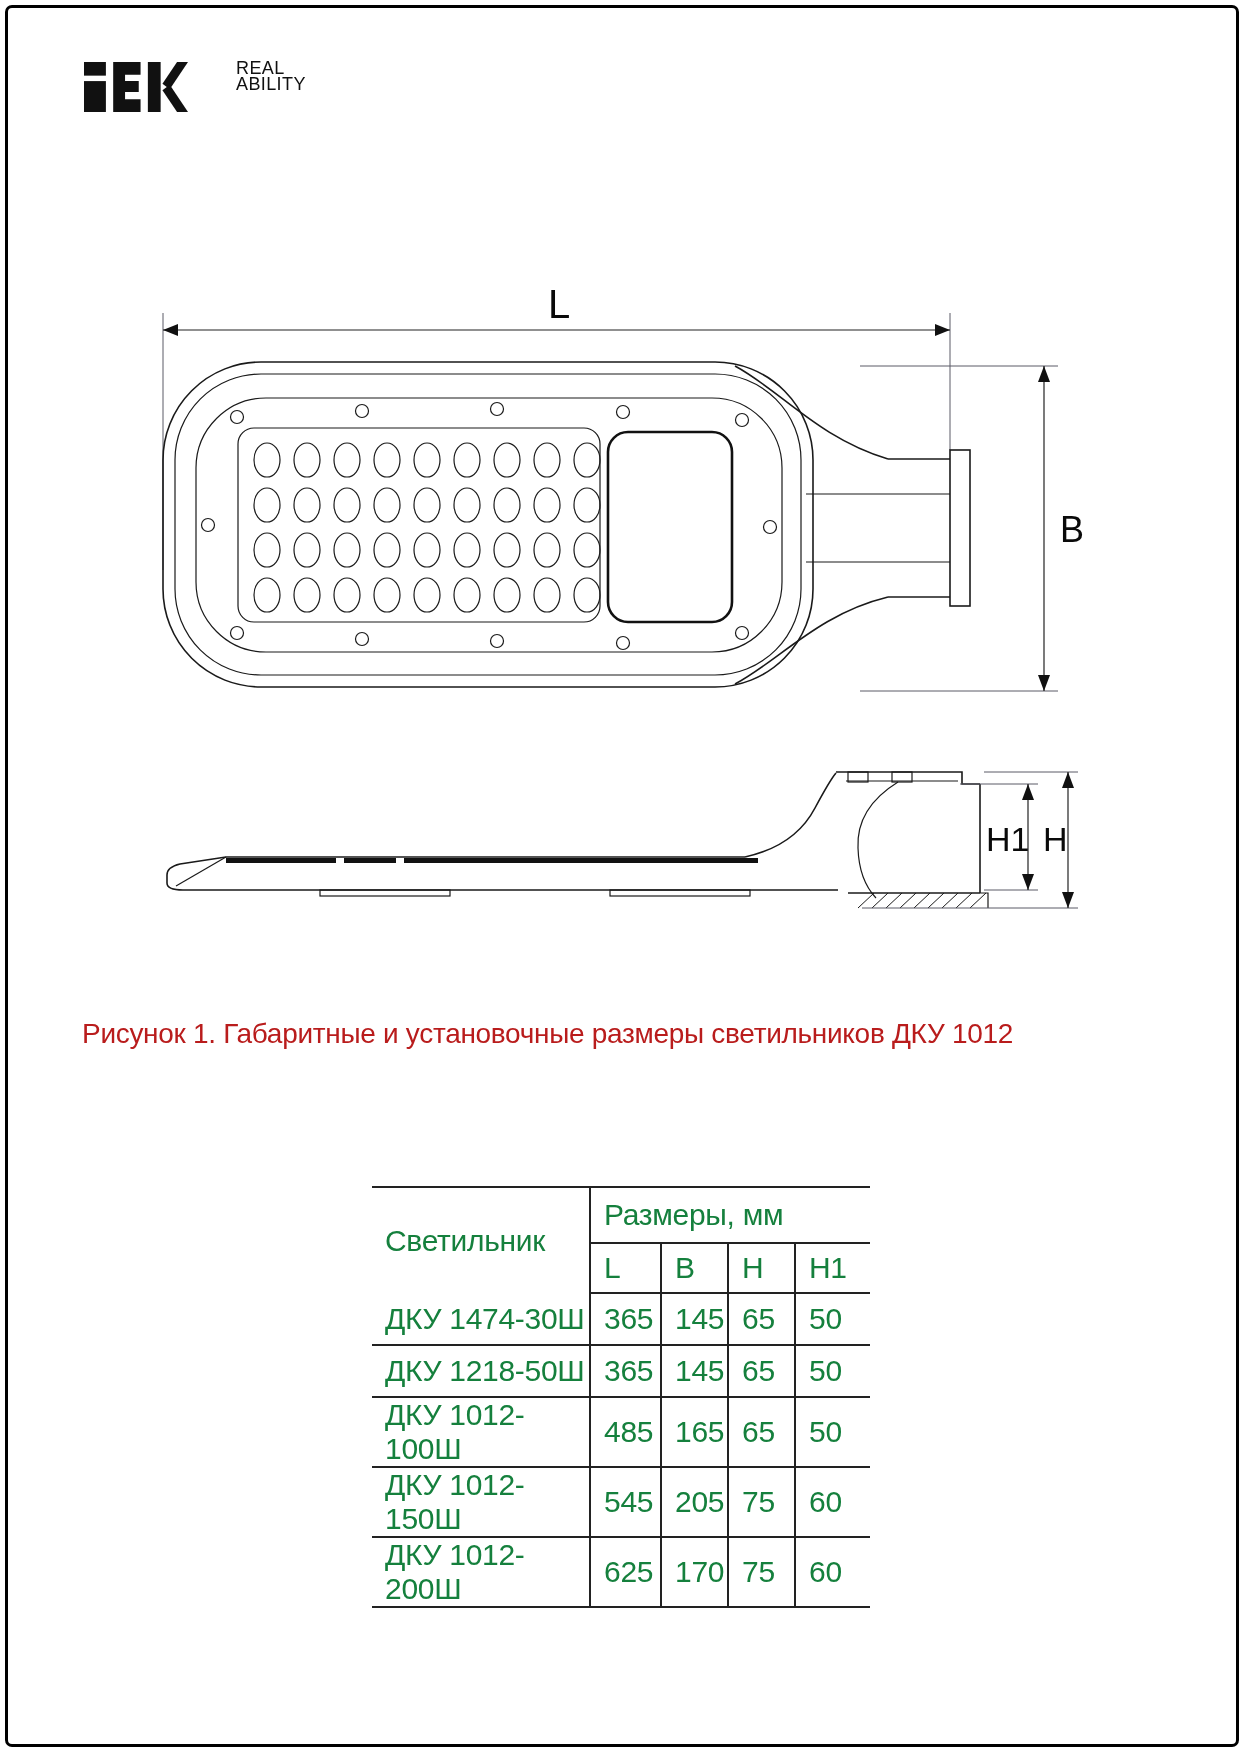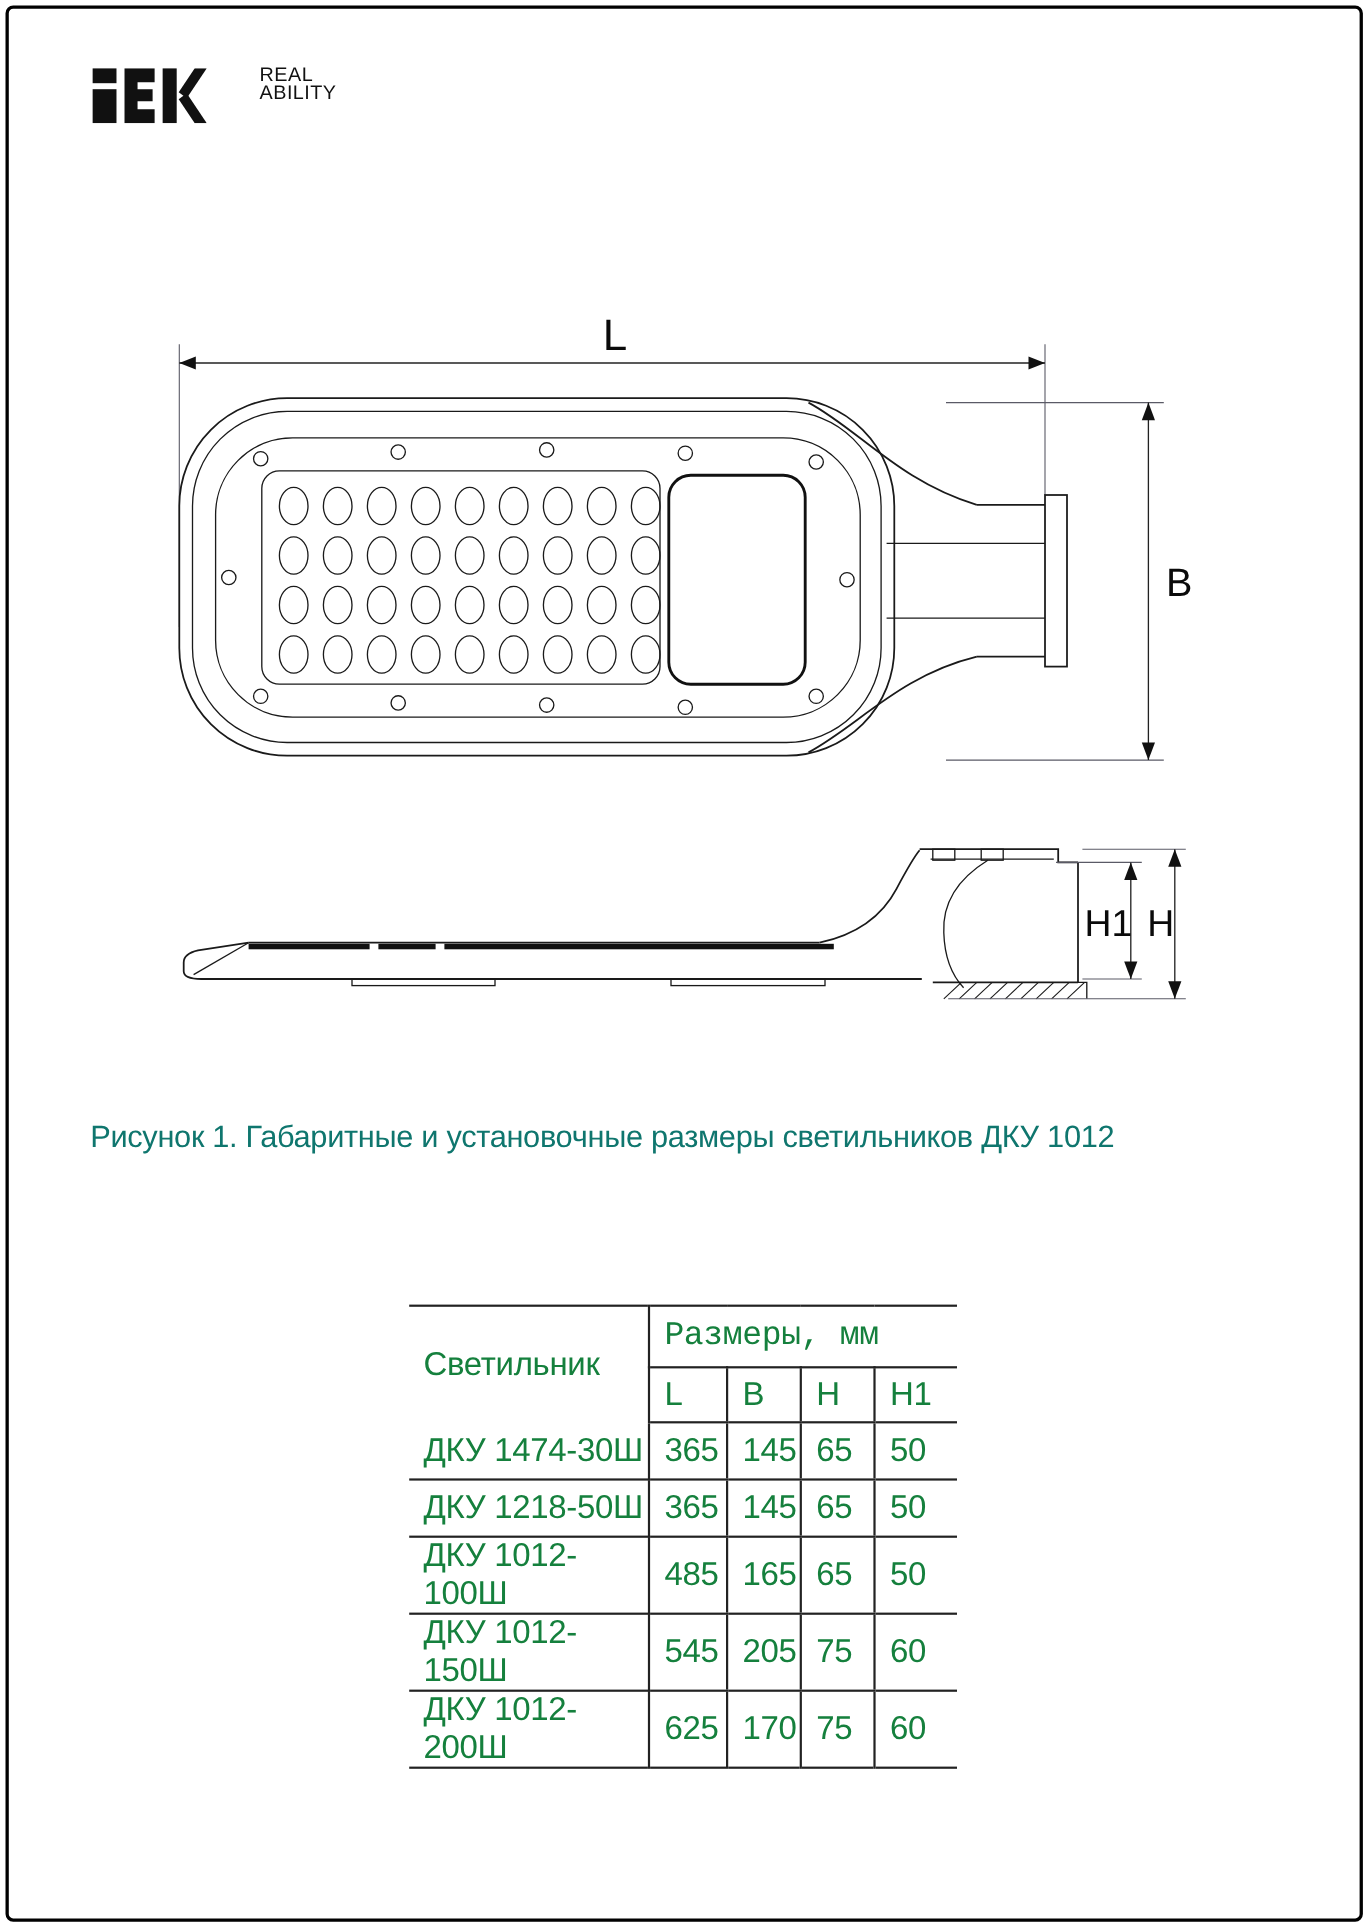--- a/index.html
+++ b/index.html
@@ -24,40 +24,40 @@
   .ext{fill:none;stroke:#5a5a66;stroke-width:1px;}
   .dim{fill:none;stroke:#222;stroke-width:1.2px;}
   .arrow{fill:#111;stroke:none;}
   .dark{fill:#111;stroke:none;}
   .hatch{fill:none;stroke:#1a1a1a;stroke-width:1px;}
   .dimlabel{font-family:"Liberation Sans",sans-serif;fill:#0a0a0a;}
   .lbl-big{font-size:40px;}
   .lbl-mid{font-size:36px;}
   .lbl-side{font-size:34px;}
   
-  .caption{position:absolute;left:82px;top:1018px;font-size:28px;letter-spacing:-.3px;color:#0f766e;}
+  .caption{position:absolute;left:82px;top:1018px;font-size:28px;letter-spacing:-.3px;color:#b91c1c;}
   
   .dim-table{
     position:absolute;left:372px;top:1186px;border-collapse:collapse;table-layout:fixed;
     font-size:30px;letter-spacing:-.3px;color:#15803d;
     border-top:2px solid #222;border-bottom:2px solid #222;
   }
   .dim-table th,.dim-table td{font-weight:400;text-align:left;padding:0 0 0 13px;vertical-align:middle;}
   .dim-table .c-model{width:218px;}
   .dim-table .c-l{width:71px;}
   .dim-table .c-b{width:67px;}
   .dim-table .c-h{width:67px;}
   .dim-table .c-h1{width:75px;}
   .dim-table .h1row th{height:54px;}
   .dim-table .h2row th{height:48px;border-bottom:2px solid #222;}
   .dim-table td{height:50px;border-bottom:2px solid #222;}
   .dim-table tr td:last-child{border-right:none;}
   .v-right{border-right:2px solid #222;}
   .v-left{border-left:2px solid #222;}
-  .u-line{border-bottom:2px solid #222;font-family:Liberation Mono, monospace;}
+  .u-line{border-bottom:2px solid #222;}
   .dim-table tbody tr:last-child td{border-bottom:none;}
 </style>
 </head>
 <body>
 
 <div class="page">
   <div class="page-frame"></div>
 
   <div class="logo-wrap">
     <svg class="logo-svg" width="104" height="50" viewBox="0 0 114 55" preserveAspectRatio="none" aria-hidden="true">

